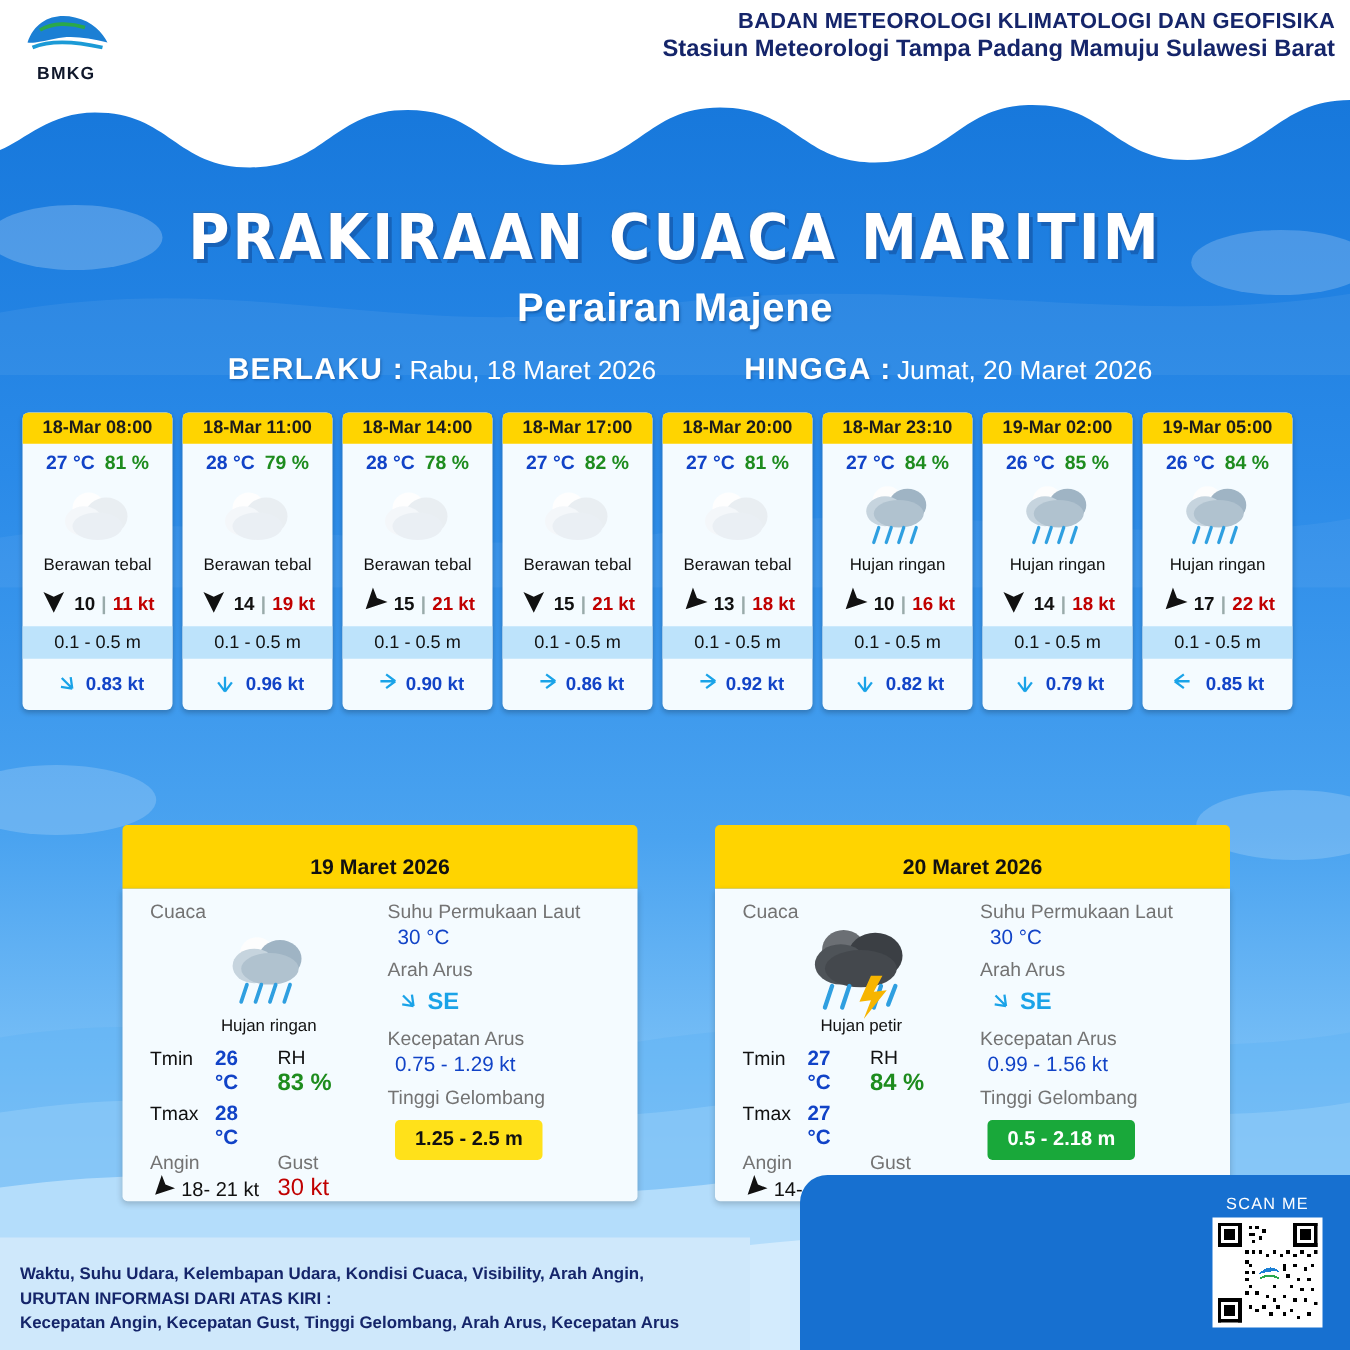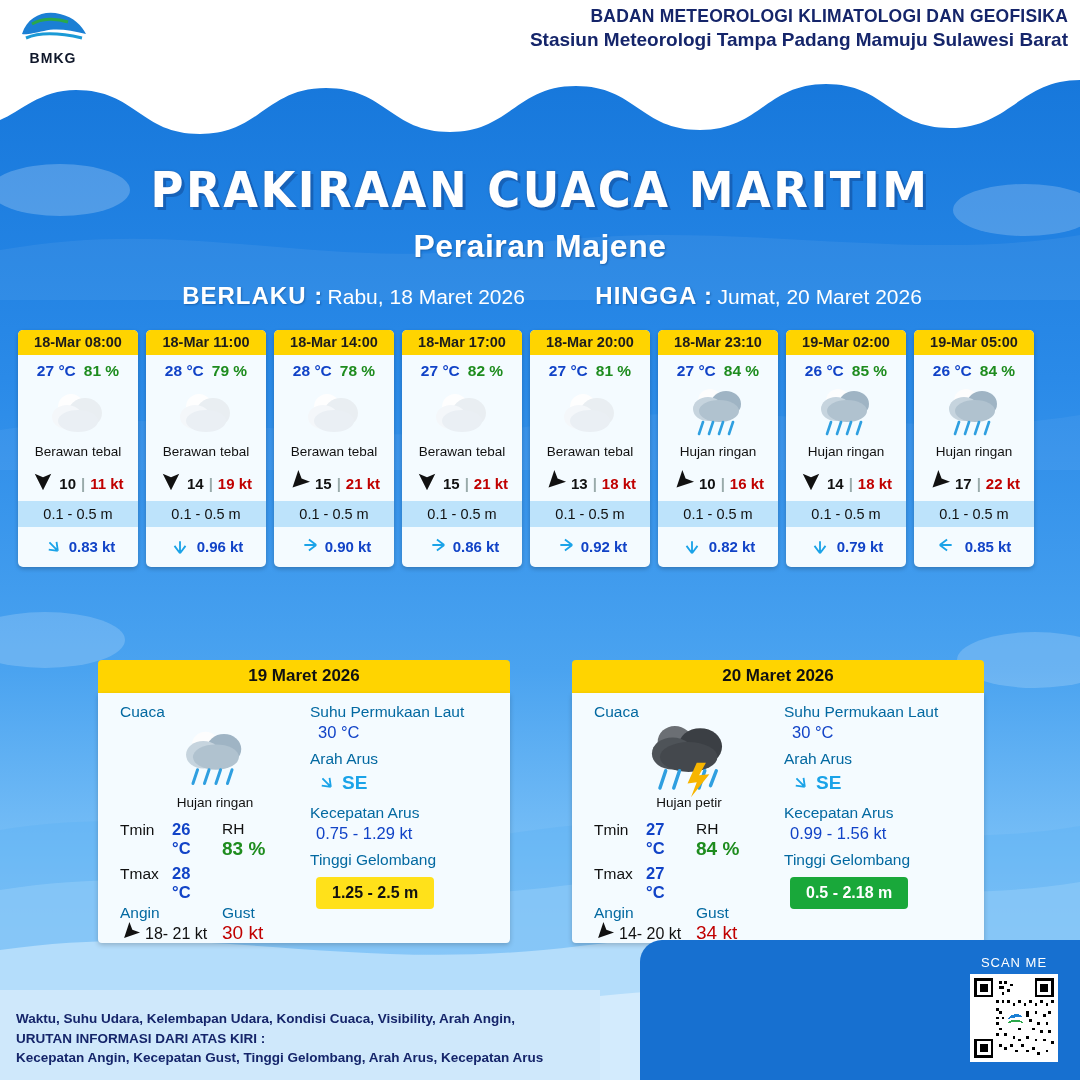--- a/index.html
+++ b/index.html
@@ -61,25 +61,25 @@
   .wave-band { background:#bde3fb; padding:5px 0; font-size:14.5px; color:#111; position:relative; }
   .cur-row { display:flex; align-items:center; justify-content:center; gap:6px; padding:7px 0 8px; font-size:15px; color:#1143c7; font-weight:bold;}
 
   
   .arw { display:inline-block; }
 
   
   .daily { position:absolute; top:660px; z-index:5; width:412px; }
   .daily.left { left:98px; }
   .daily.right { left:572px; }
-  .daily-hd { background:#ffd400; text-align:center; font-weight:bold; font-size:17px; color:#111; padding:6px 0 7px; border-radius:4px 4px 0 0;}
+  .daily-hd { background:#ffd400; text-align:center; font-weight:bold; font-size:17px; color:#111; padding:24px 0 7px; border-radius:4px 4px 0 0;}
   .daily-bd { background:#f4fbff; border-radius:0 0 4px 4px; height:250px; position:relative; box-shadow:0 2px 5px rgba(0,0,0,.2); }
   .dl-left { position:absolute; left:22px; top:10px; width:190px; }
   .dl-right { position:absolute; left:212px; top:10px; width:190px; }
-  .lbl-s { font-size:15.5px; color:#0369a1; }
+  .lbl-s { font-size:15.5px; color:#737373; }
   .big-icon { height:72px; display:flex; align-items:center; justify-content:center; margin-top:2px;}
   .cond2 { font-size:13.5px; color:#111; text-align:center; }
   .kv { display:flex; align-items:baseline; margin-top:6px; }
   .kv .k { font-size:15.5px; color:#111; width:60px; }
   .kv .v { font-size:16.5px; font-weight:bold; }
   .blue { color:#1143c7; }
   .green { color:#1e8c1e; }
   .red { color:#c00000; }
   .black { color:#111; }
   .two-col { display:flex; gap:14px; }

